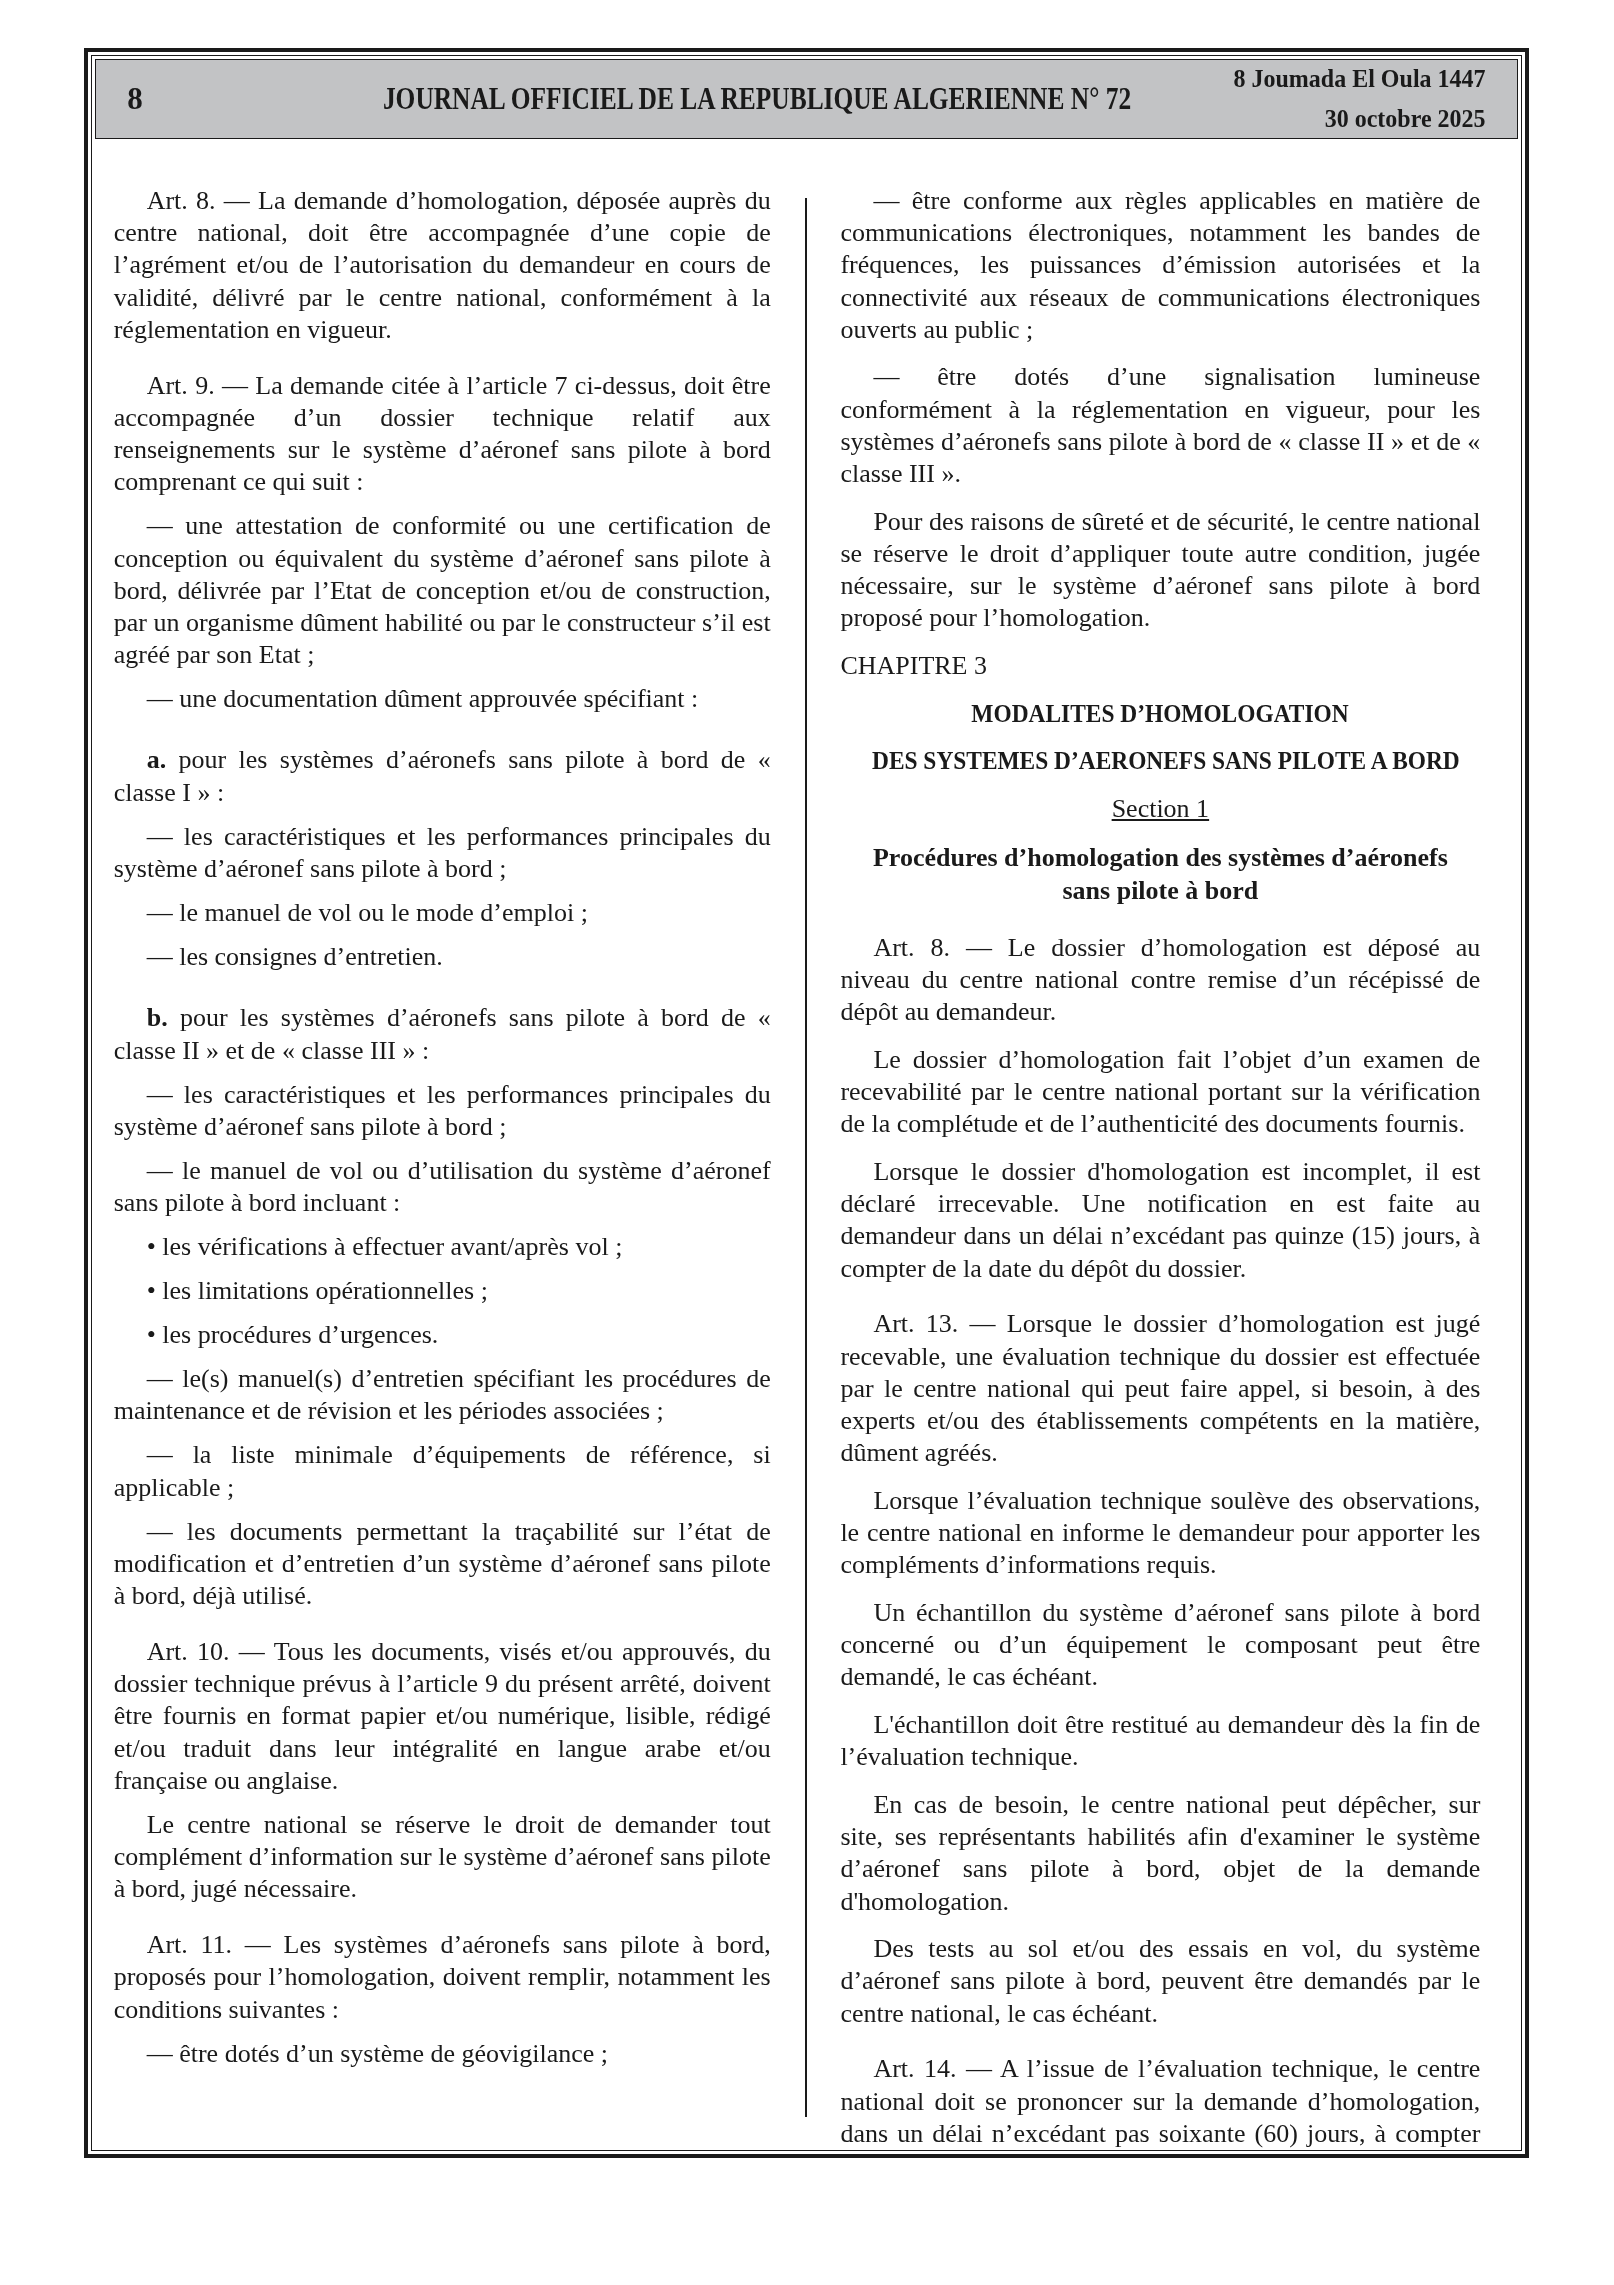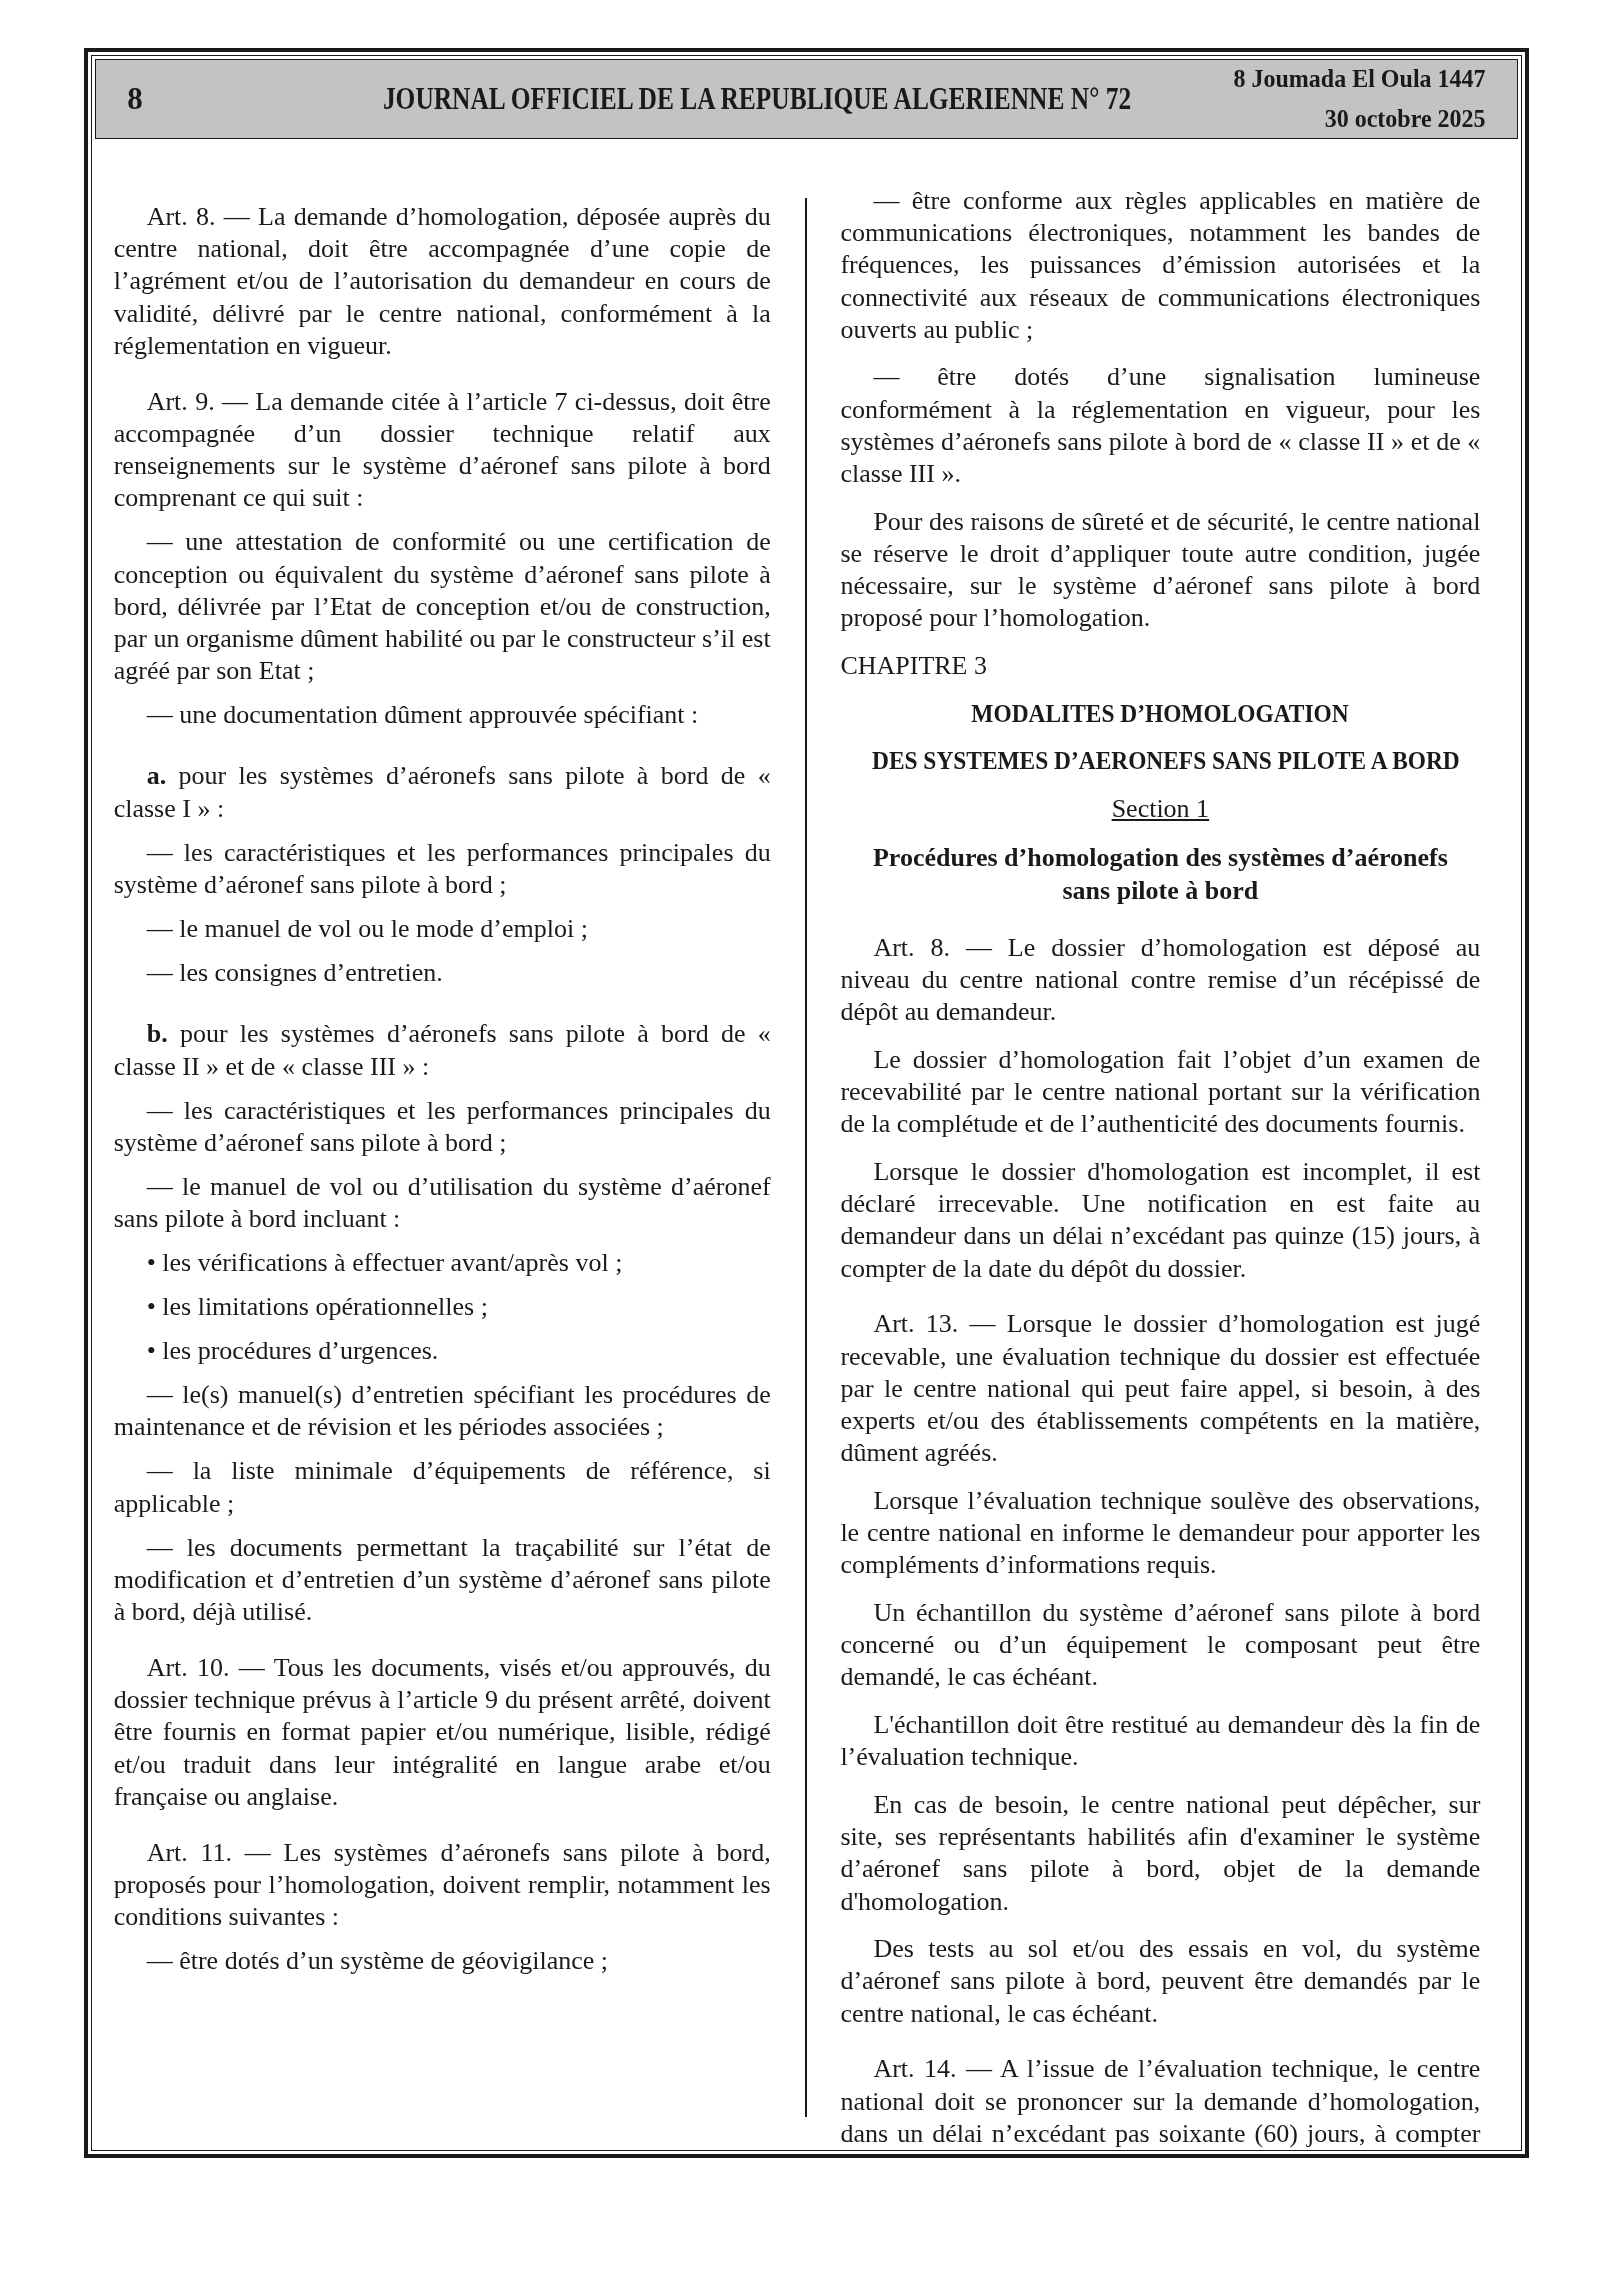--- a/index.html
+++ b/index.html
@@ -23,21 +23,21 @@
          transform:translate(-50%,-50%) translateX(-50px) scaleX(.82);
          transform-origin:center;white-space:nowrap;
          font-family:"Liberation Serif","DejaVu Serif",serif;font-weight:700;
          font-size:31px;color:var(--ink);}
   .dates{display:flex;flex-direction:column;align-items:flex-end;
          font-family:"Liberation Serif","DejaVu Serif",serif;font-weight:700;
          font-size:25px;line-height:1.6;color:var(--ink);
          transform:scaleX(.96);transform-origin:right center;}
   .body{flex:1 1 auto;display:flex;padding-top:42px;overflow:hidden;}
   .col{width:calc(50% - 1.8px);box-sizing:border-box;}
-  .col-left{padding:0 34px 0 22px;margin-top:16px;}
+  .col-left{padding:0 34px 0 22px;}
   .col-right{padding:0 40px 0 33px;}
   .divider{width:2.7px;background:var(--ink);margin-top:12.7px;margin-bottom:33px;}
   .block{font-family:"Liberation Serif","DejaVu Serif",serif;
          font-size:26px;line-height:1.24;color:var(--ink);
          text-align:justify;margin:11.8px 0;}
   .col-right .block{margin:15.4px 0;}
   .col .block:first-child{margin-top:0;}
   .b-art,.b-para,.b-dash,.b-bullet,.b-alpha{text-indent:33px;}
   .b-art{margin-top:23.5px;}
   .col-right .b-art{margin-top:23.5px;}
@@ -79,20 +79,21 @@
             <p class="block b-alpha"><b>b. </b>pour les systèmes d’aéronefs sans pilote à bord de « classe II » et de « classe III » :</p>
             <p class="block b-dash">— les caractéristiques et les performances principales du système d’aéronef sans pilote à bord ;</p>
             <p class="block b-dash">— le manuel de vol ou d’utilisation du système d’aéronef sans pilote à bord incluant :</p>
             <p class="block b-bullet">• les vérifications à effectuer avant/après vol ;</p>
             <p class="block b-bullet">• les limitations opérationnelles ;</p>
             <p class="block b-bullet">• les procédures d’urgences.</p>
             <p class="block b-dash">— le(s) manuel(s) d’entretien spécifiant les procédures de maintenance et de révision et les périodes associées ;</p>
             <p class="block b-dash">— la liste minimale d’équipements de référence, si applicable ;</p>
             <p class="block b-dash">— les documents permettant la traçabilité sur l’état de modification et d’entretien d’un système d’aéronef sans pilote à bord, déjà utilisé.</p>
             <p class="block b-art">Art. 10. — Tous les documents, visés et/ou approuvés, du dossier technique prévus à l’article 9 du présent arrêté, doivent être fournis en format papier et/ou numérique, lisible, rédigé et/ou traduit dans leur intégralité en langue arabe et/ou française ou anglaise.</p>
+            <p class="block b-para">Le centre national se réserve le droit de demander tout complément d’information sur le système d’aéronef sans pilote à bord, jugé nécessaire.</p>
             <p class="block b-art">Art. 11. — Les systèmes d’aéronefs sans pilote à bord, proposés pour l’homologation, doivent remplir, notamment les conditions suivantes :</p>
             <p class="block b-dash">— être dotés d’un système de géovigilance ;</p>
           </div>
         <div class="divider"></div>
         <div class="col col-right">
             <p class="block b-dash">— être conforme aux règles applicables en matière de communications électroniques, notamment les bandes de fréquences, les puissances d’émission autorisées et la connectivité aux réseaux de communications électroniques ouverts au public ;</p>
             <p class="block b-dash">— être dotés d’une signalisation lumineuse conformément à la réglementation en vigueur, pour les systèmes d’aéronefs sans pilote à bord de « classe II » et de « classe III ».</p>
             <p class="block b-para">Pour des raisons de sûreté et de sécurité, le centre national se réserve le droit d’appliquer toute autre condition, jugée nécessaire, sur le système d’aéronef sans pilote à bord proposé pour l’homologation.</p>
             <p class="block b-chapter">CHAPITRE 3</p>
             <p class="block b-chapter-title">MODALITES D’HOMOLOGATION</p>

